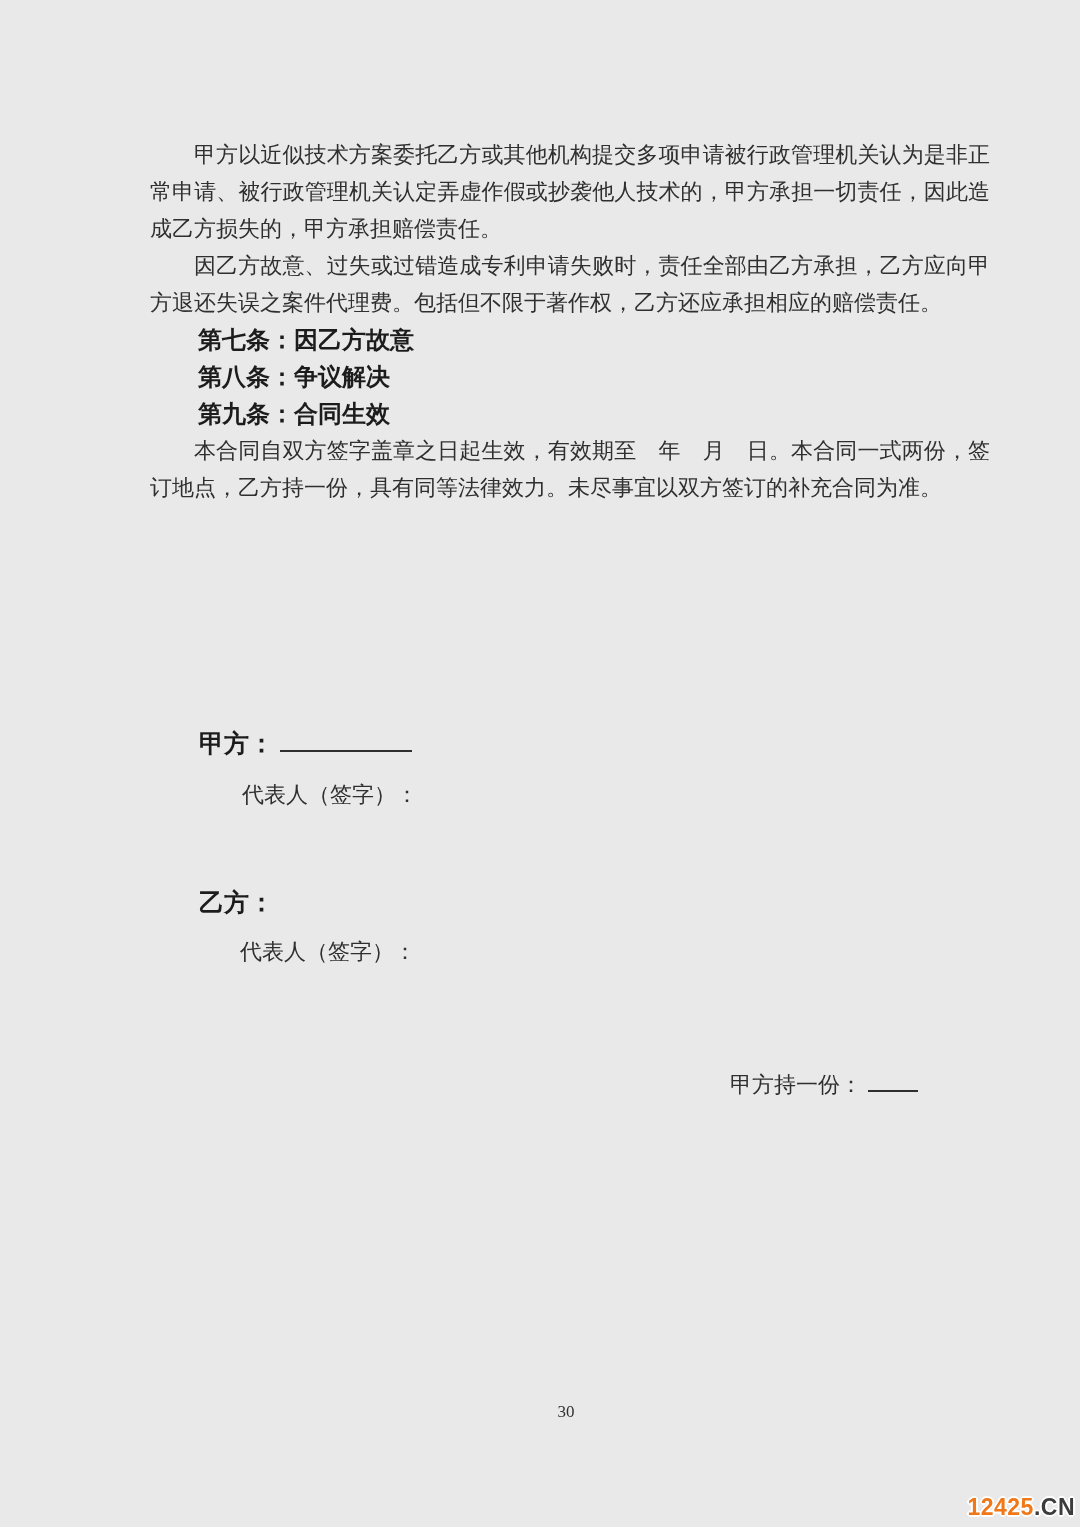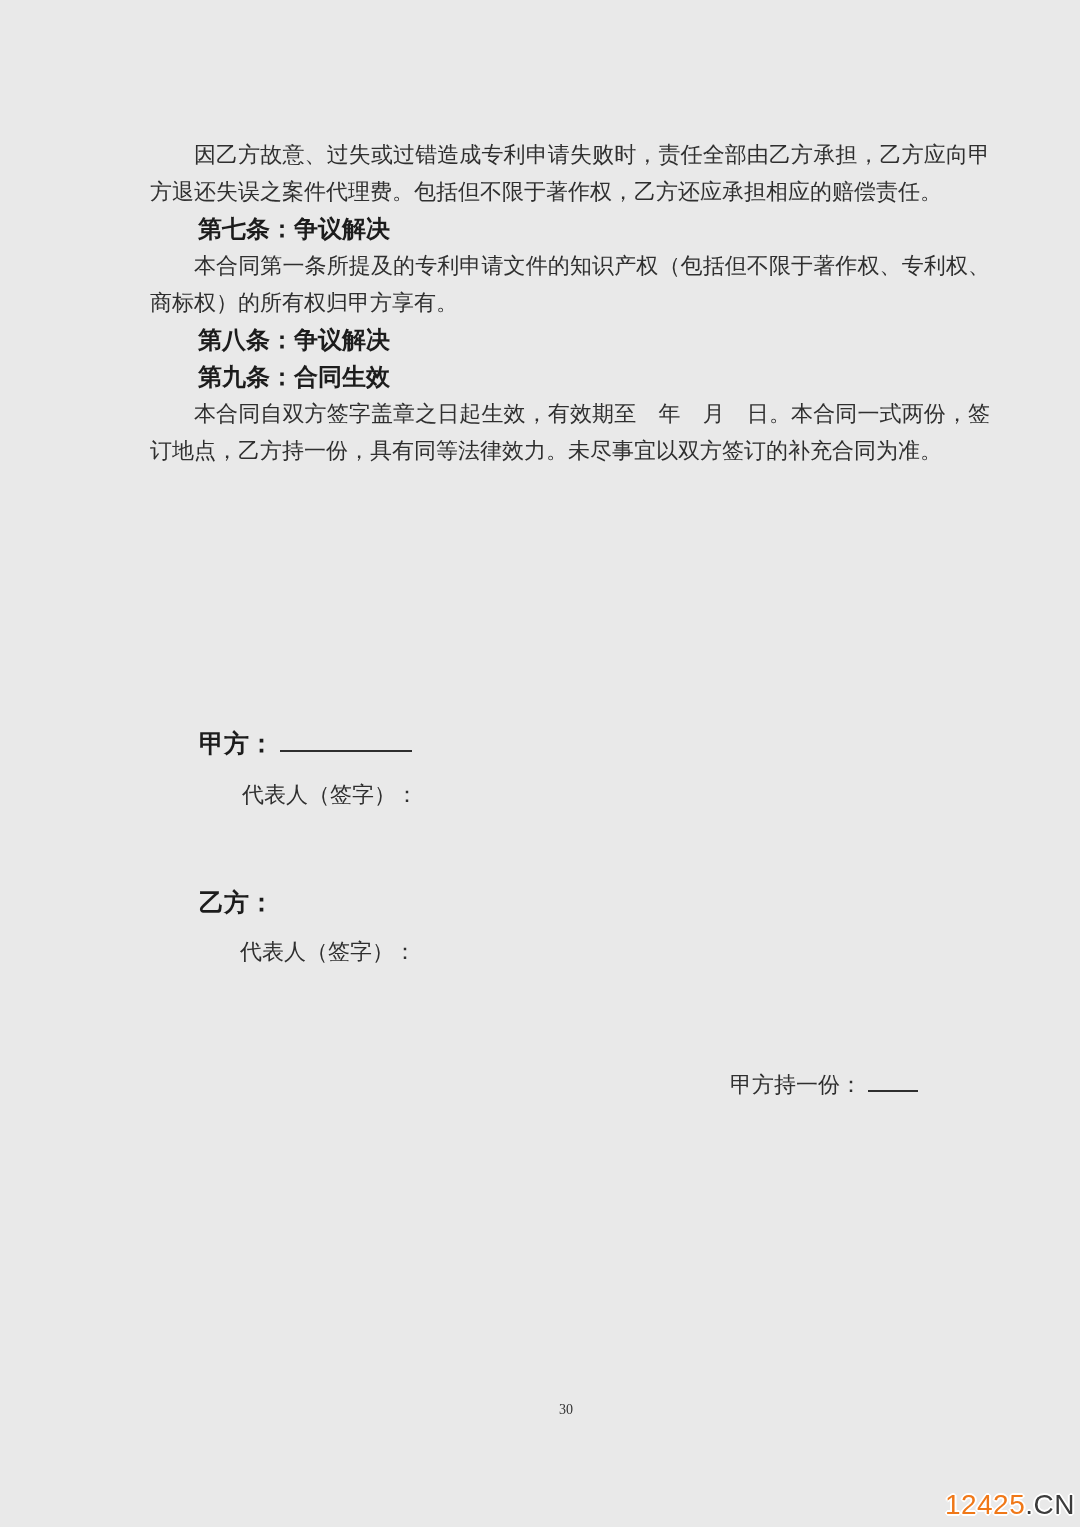--- a/index.html
+++ b/index.html
@@ -54,51 +54,51 @@
   .blank-month { width:60px; }
   .blank-day   { width:50px; }
   .blank-place { width:50px; margin-left:6px; }
 
   .page-number {
     position:absolute;
     left:506px;
     top:1402px;
     width:120px;
     text-align:center;
-    font-size:14px;
+    font-size:17px;
     color:#333333;
   }
 
   .watermark {
     position:absolute;
     right:5px;
     bottom:6px;
     font-family:"Liberation Sans","DejaVu Sans",sans-serif;
-    font-weight:400;
-    font-size:28px;
+    font-weight:700;
+    font-size:23px;
     letter-spacing:0.5px;
     white-space:nowrap;
     text-shadow:
       -2px 0 0 #ffffff, 2px 0 0 #ffffff,
       0 -2px 0 #ffffff, 0 2px 0 #ffffff,
       -1px -1px 0 #ffffff, 1px -1px 0 #ffffff,
       -1px 1px 0 #ffffff, 1px 1px 0 #ffffff;
   }
   .wm-brand { color:#f07818; }
   .wm-tld   { color:#3c3c3c; }
 </style>
 </head>
 <body>
 
 <div class="page">
 
   <div class="doc-body">
+    <p class="para">甲方以近似技术方案委托乙方或其他机构提交多项申请被行政管理机关认为是非正常申请、被行政管理机关认定弄虚作假或抄袭他人技术的，甲方承担一切责任，因此造成乙方损失的，甲方承担赔偿责任。</p>
     <p class="para">因乙方故意、过失或过错造成专利申请失败时，责任全部由乙方承担，乙方应向甲方退还失误之案件代理费。包括但不限于著作权，乙方还应承担相应的赔偿责任。</p>
-    <p class="heading">第七条：争议解决</p>
-    <p class="para">本合同第一条所提及的专利申请文件的知识产权（包括但不限于著作权、专利权、商标权）的所有权归甲方享有。</p>
+    <p class="heading">第七条：因乙方故意</p>
     <p class="heading">第八条：争议解决</p>
     <p class="heading">第九条：合同生效</p>
     <p class="para">本合同自双方签字盖章之日起生效，有效期至　年　月　日。本合同一式两份，签订地点，乙方持一份，具有同等法律效力。未尽事宜以双方签订的补充合同为准。</p>
   </div>
 
   <div class="sig-row" style="left:199px; top:728px;">
     <span class="party-label">甲方：</span><span class="blank blank-name"></span>
   </div>
   <div class="sig-row" style="left:242px; top:781px;">
     <span>代表人（签字）：</span>

